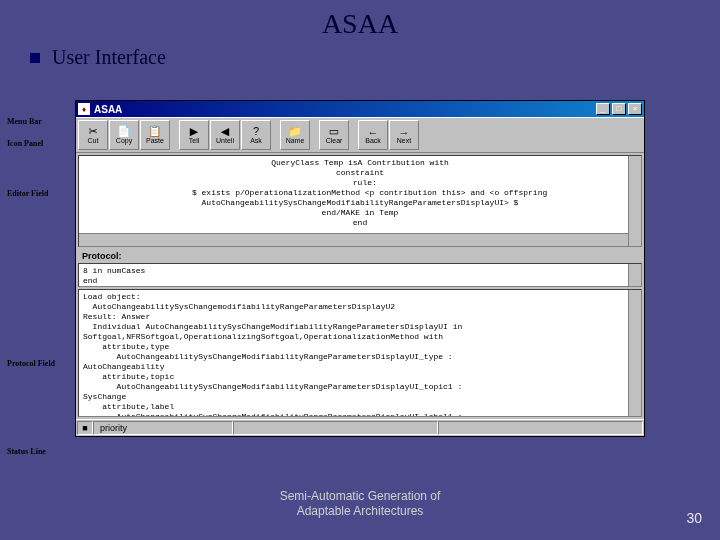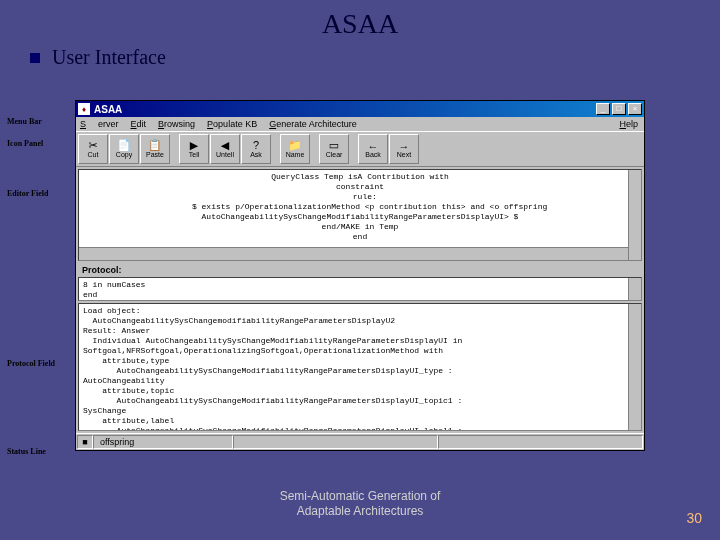--- a/index.html
+++ b/index.html
@@ -32,21 +32,21 @@
   .protocol-box.small { height: 24px; }
   .protocol-box.large { height: 128px; }
   .protocol-box .scroll-v { position: absolute; right: 0; top: 0; bottom: 0; width: 13px; background: #c0c0c0; border-left: 1px solid #808080; }
   .statusbar { display: flex; border-top: 1px solid #fff; padding: 1px; font-size: 9px; }
   .status-cell { border: 1px solid #808080; border-top-color: #808080; border-left-color: #808080; border-right-color: #fff; border-bottom-color: #fff; padding: 1px 6px; height: 14px; display: flex; align-items: center; }
   .status-cell.dot { width: 16px; justify-content: center; }
   .status-cell.conn { width: 140px; }
   .status-cell.mid { flex: 1; }
   .status-cell.count { width: 120px; justify-content: center; }
   .footer-text { position: absolute; left: 0; right: 0; bottom: 22px; text-align: center; color: #d0d0d0; font-size: 12px; font-family: Arial, sans-serif; line-height: 1.2; }
-  .page-num { position: absolute; right: 18px; bottom: 14px; color: #fdba74; font-size: 14px; font-family: Arial, sans-serif; }
+  .page-num { position: absolute; right: 18px; bottom: 14px; color: #e5e5e5; font-size: 14px; font-family: Arial, sans-serif; }
 </style>
 </head>
 <body>
 
 <div class="slide-title">ASAA</div>
 <div class="section-row">
   <div class="bullet"></div>
   <div class="section-text">User Interface</div>
 </div>
 
@@ -61,28 +61,20 @@
 
   <div class="win">
     <div class="titlebar">
       <div class="app-icon">♦</div>
       <div class="title-text">ASAA</div>
       <div class="winbtn">_</div>
       <div class="winbtn">□</div>
       <div class="winbtn">×</div>
     </div>
 
-    <div class="menubar">
-      <span><u>S</u><span></span>erver</span>
-      <span><u>E</u>dit</span>
-      <span><u>B</u>rowsing</span>
-      <span><u>P</u>opulate KB</span>
-      <span><u>G</u>enerate Architecture</span>
-      <span class="help"><u>H</u>elp</span>
-    </div>
 
     <div class="toolbar">
       <div class="tool-group">
         <div class="tbtn">
             <span class="ic">✂</span>
             <span>Cut</span>
           </div>
         <div class="tbtn">
             <span class="ic">📄</span>
             <span>Copy</span>
@@ -155,21 +147,21 @@
        AutoChangeabilitySysChangeModifiabilityRangeParametersDisplayUI_topic1 :
 SysChange
     attribute,label
        AutoChangeabilitySysChangeModifiabilityRangeParametersDisplayUI_label1 :
 Undecided
     attribute,priority
        AutoChangeabilitySysChangeModifiabilityRangeParametersDisplayUI_priority : Low</span><div class="scroll-v"></div></div>
 
     <div class="statusbar">
       <div class="status-cell dot">■</div>
-      <div class="status-cell conn">offspring</div>
+      <div class="status-cell conn">priority</div>
       <div class="status-cell mid"></div>
       <div class="status-cell mid"></div>
     </div>
   </div>
 </div>
 
 <div class="footer-text" style="white-space: pre;">Semi-Automatic Generation of
 Adaptable Architectures</div>
 <div class="page-num">30</div>
 

